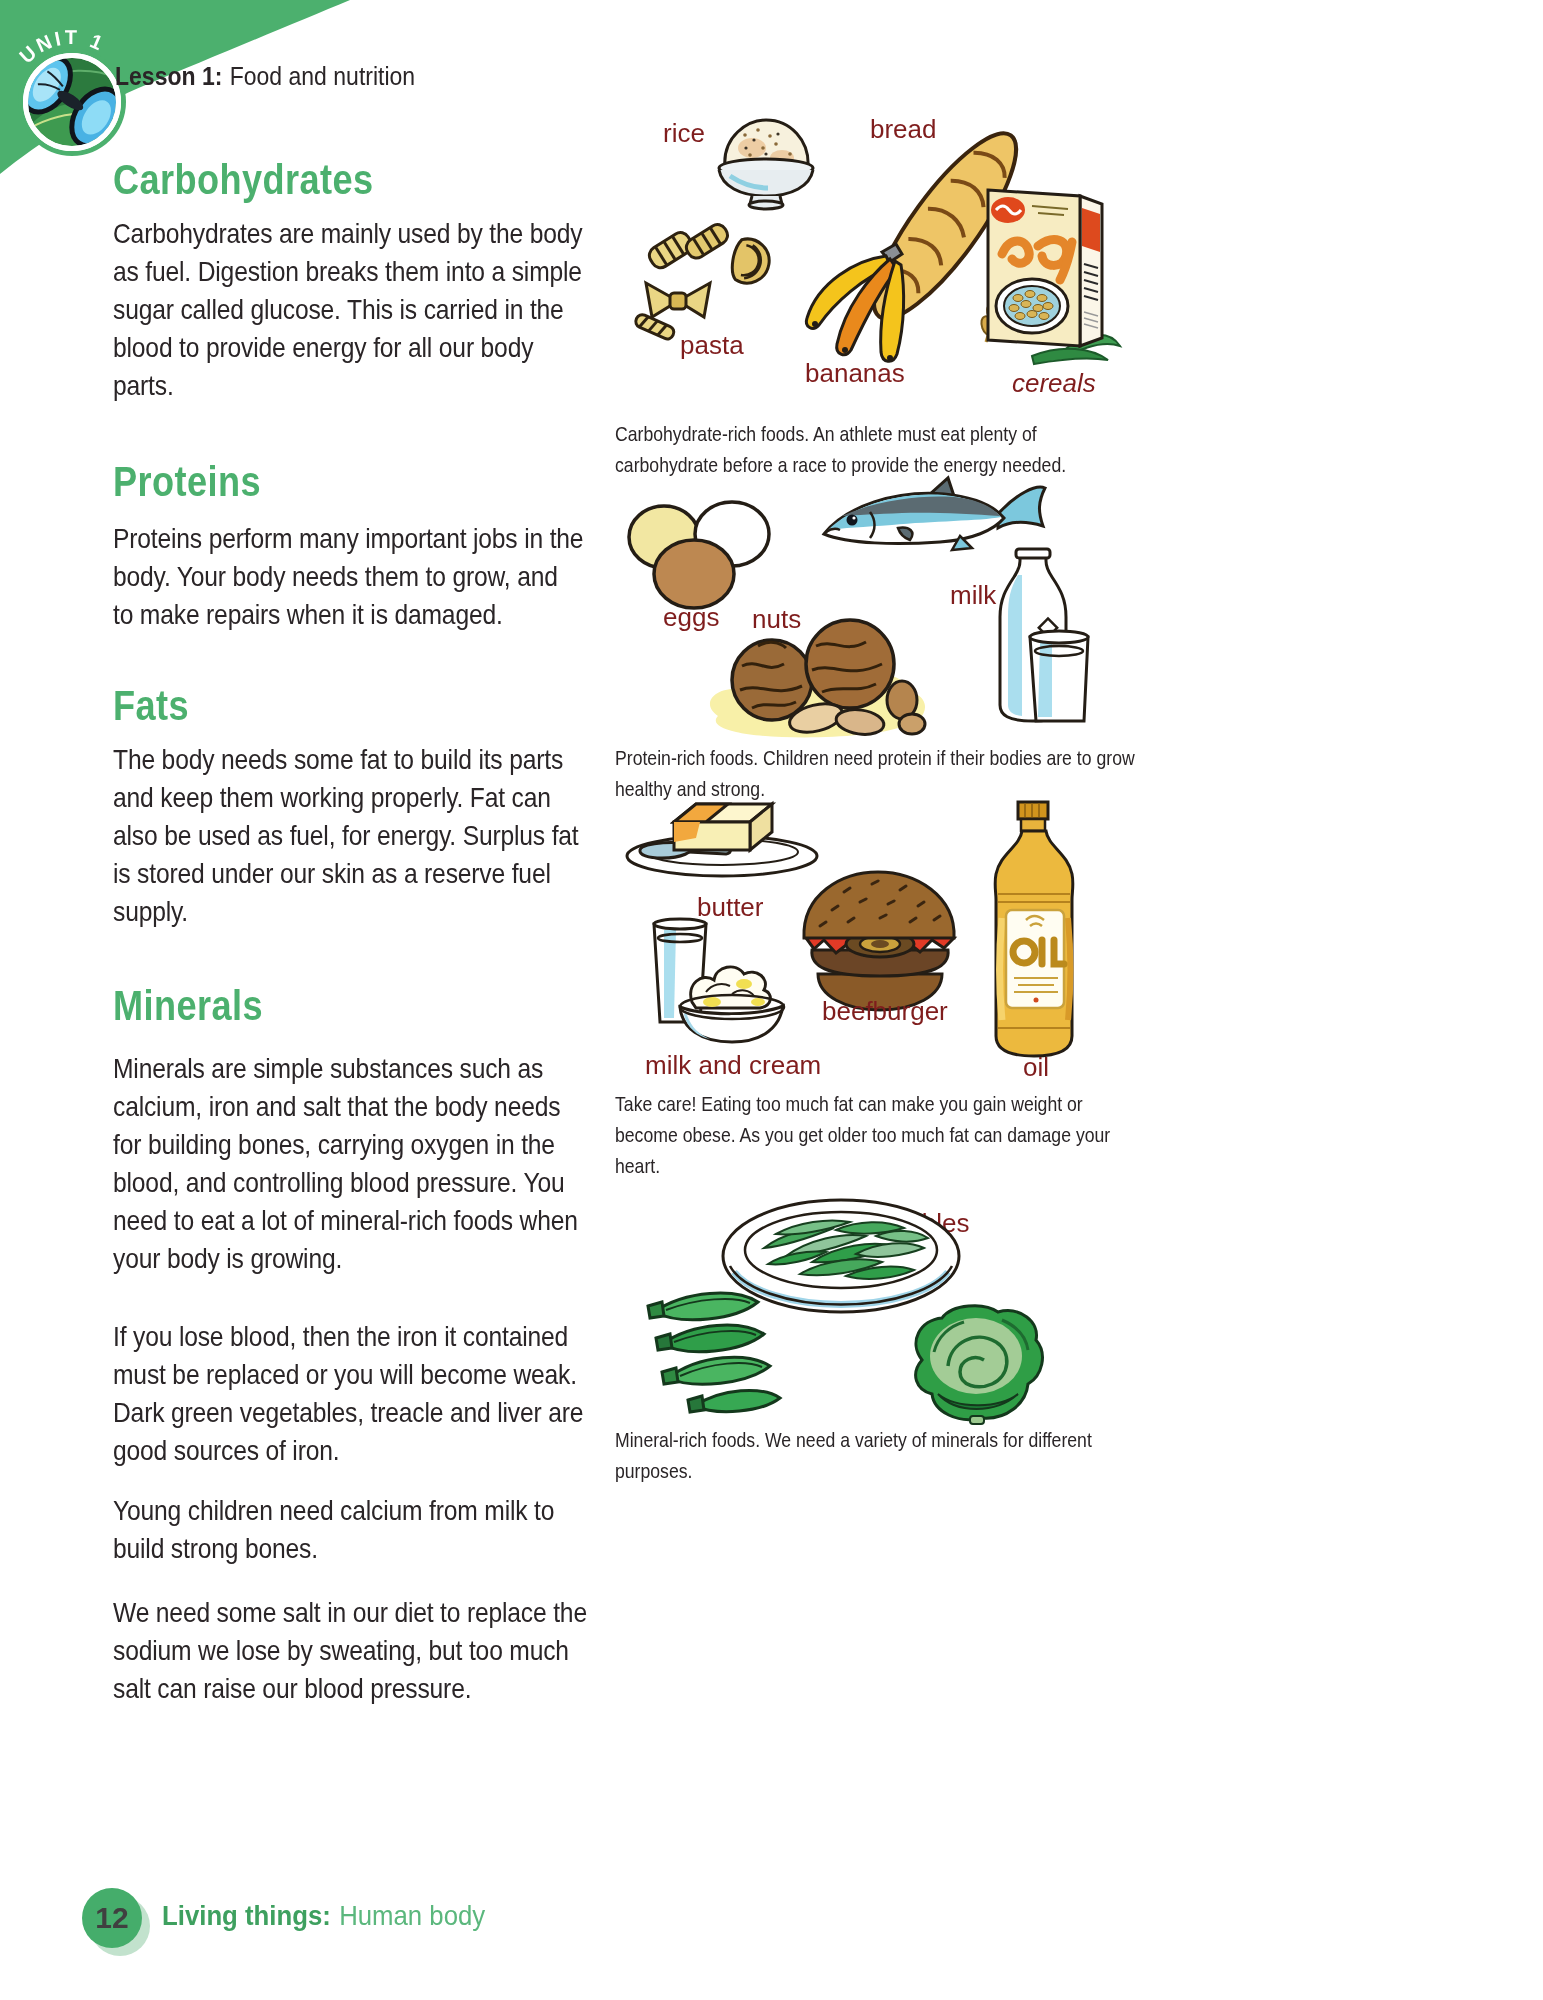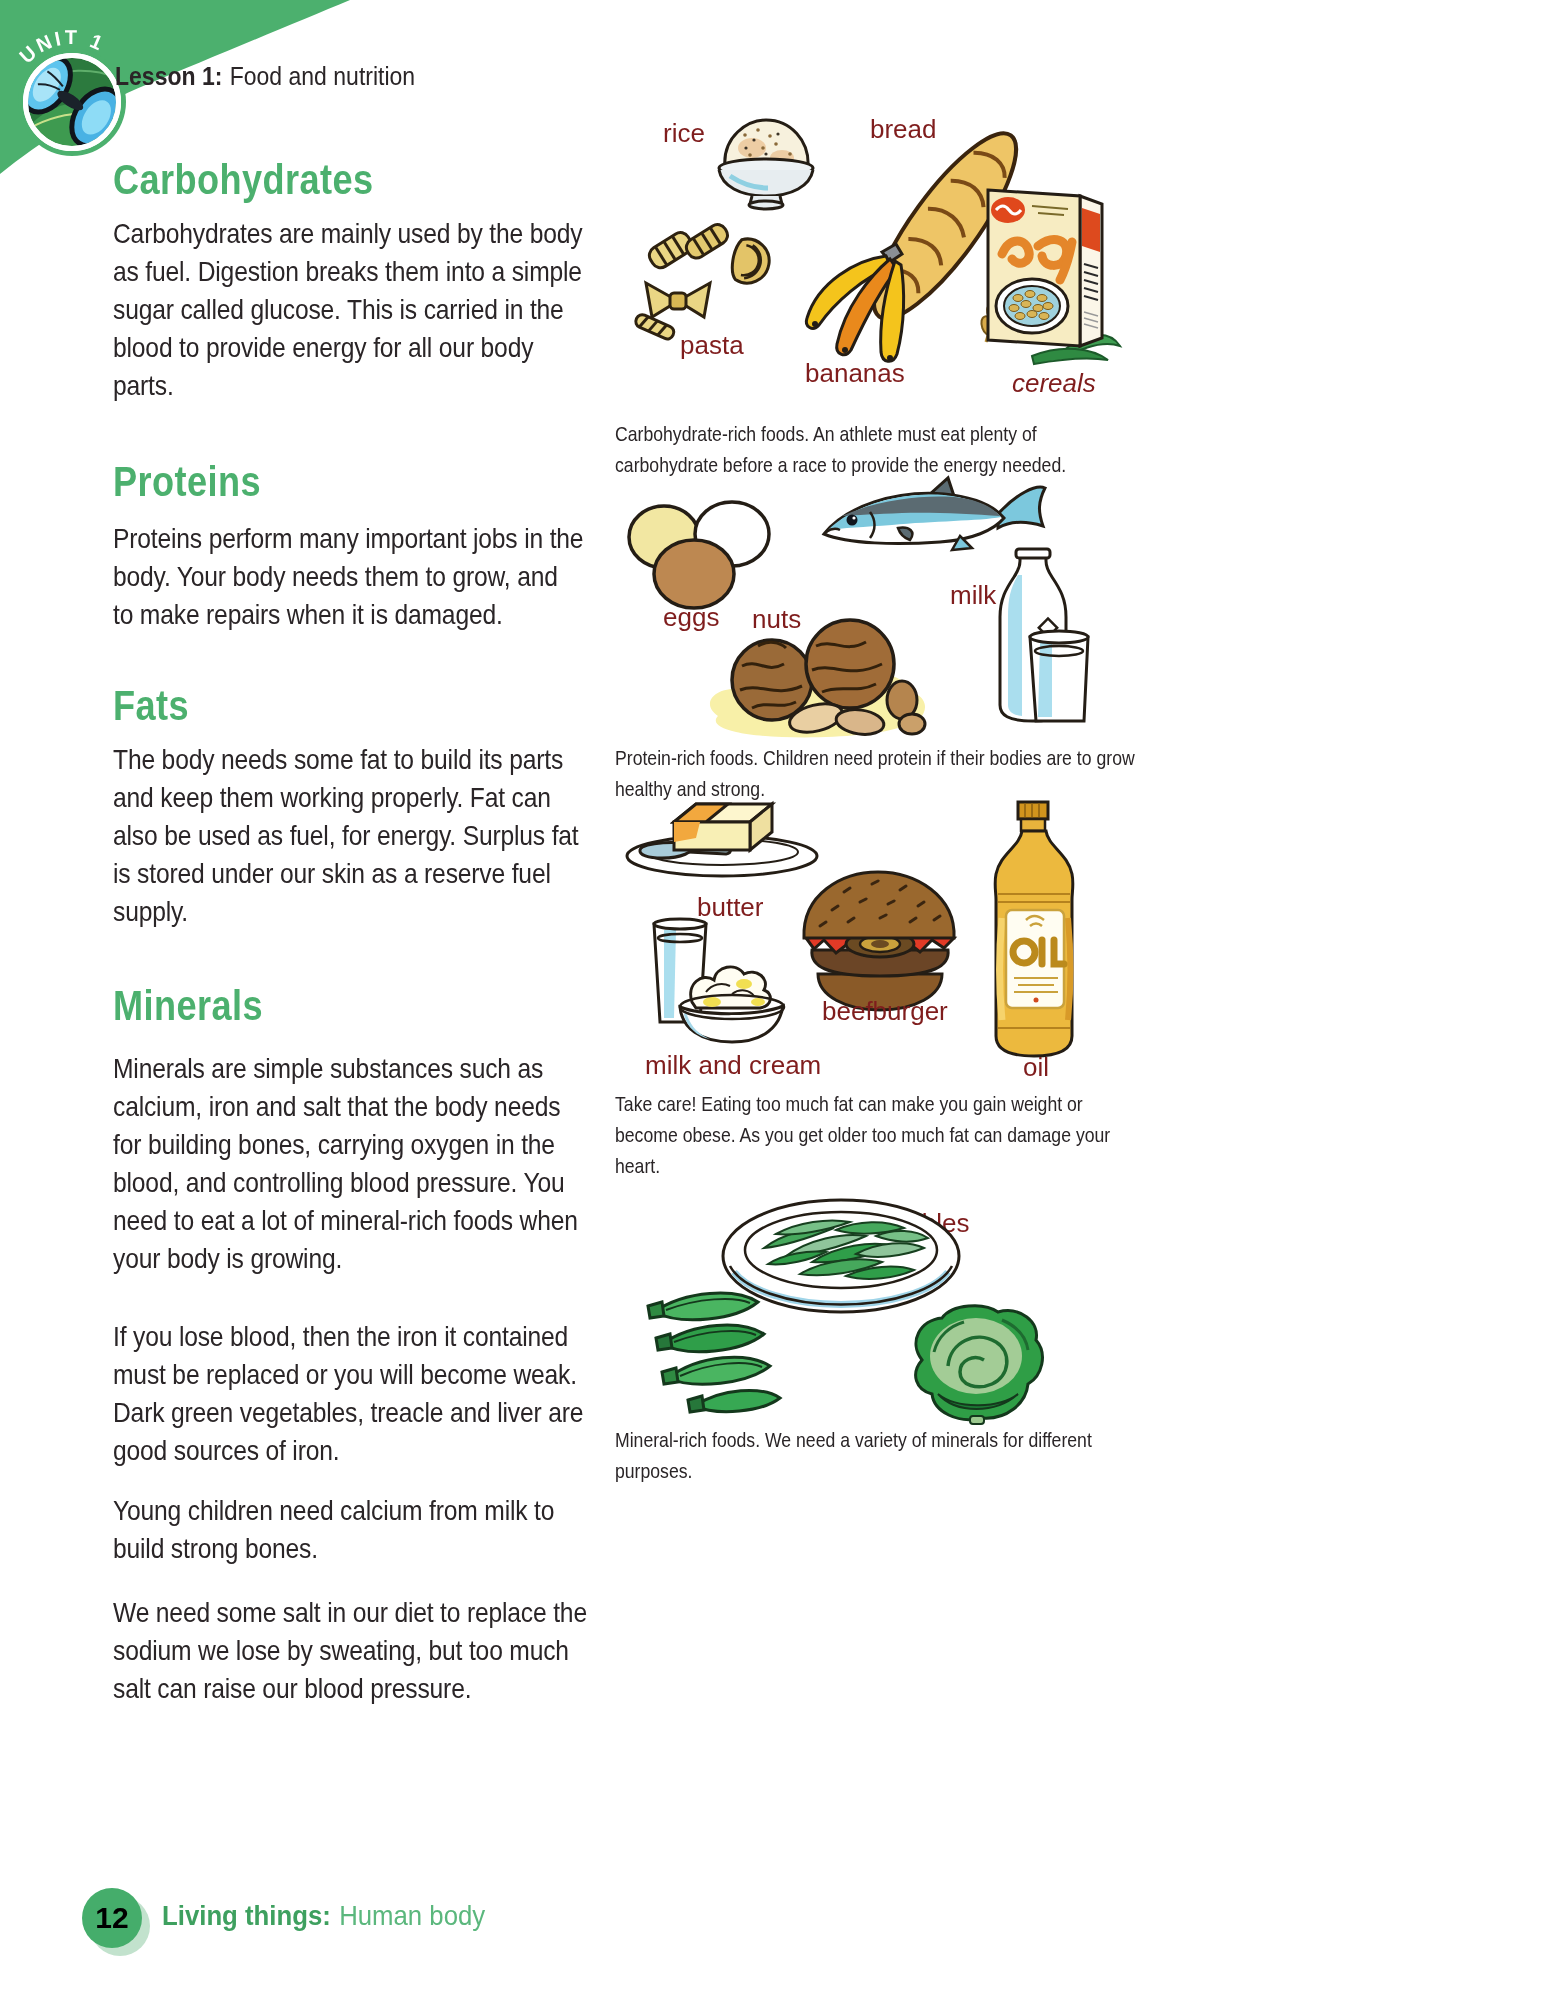--- a/index.html
+++ b/index.html
@@ -15,21 +15,21 @@
   
   .h-green{left:113px;font-size:42px;font-weight:bold;color:#4cb06e;transform:scaleX(.86);transform-origin:0 0;white-space:nowrap;letter-spacing:.5px;}
   .bodytext{left:113px;width:560px;font-size:28px;line-height:38px;white-space:pre-line;
             transform:scaleX(.88);transform-origin:0 0;letter-spacing:-.2px;}
   
   .label{font-size:26px;color:#7f1d1d;white-space:nowrap;}
   .caption{font-size:21px;line-height:31px;white-space:pre-line;transform:scaleX(.84);transform-origin:0 0;width:720px;letter-spacing:0;}
   
   .pg-shadow{left:90px;top:1896px;width:60px;height:60px;border-radius:50%;background:#c2e2cd;}
   .pg-circle{left:82px;top:1888px;width:60px;height:60px;border-radius:50%;background:#45ad6b;
-             color:#000000;font-weight:bold;font-size:30px;text-align:center;line-height:60px;}
+             color:#404040;font-weight:bold;font-size:30px;text-align:center;line-height:60px;}
   .footer-text{left:162px;top:1900px;font-size:28px;transform:scaleX(.92);transform-origin:0 0;white-space:nowrap;}
   .footer-text b{color:#3ea05f;font-weight:bold;margin-right:9px;}
   .footer-text span{color:#5bb77d;}
   svg{display:block;}
 </style>
 </head>
 <body>
 
 <div class="page">
 

